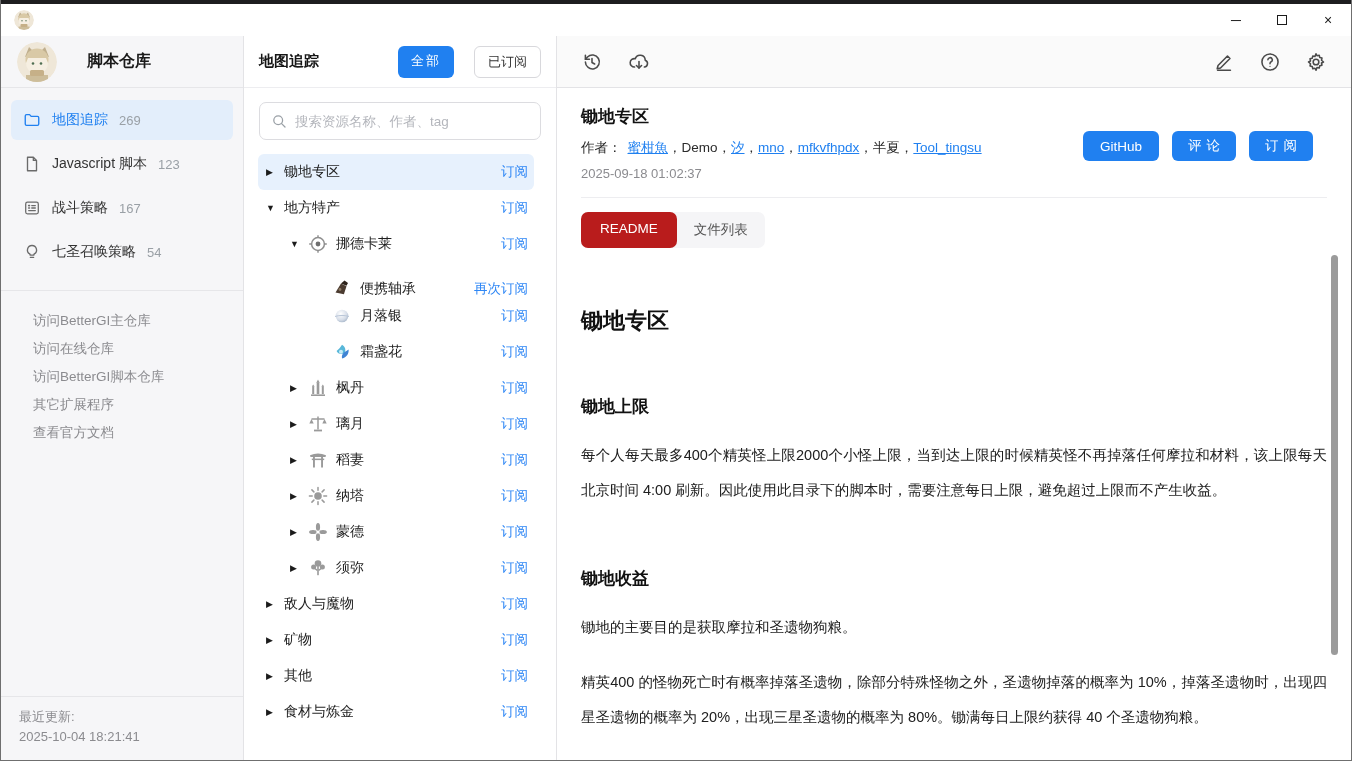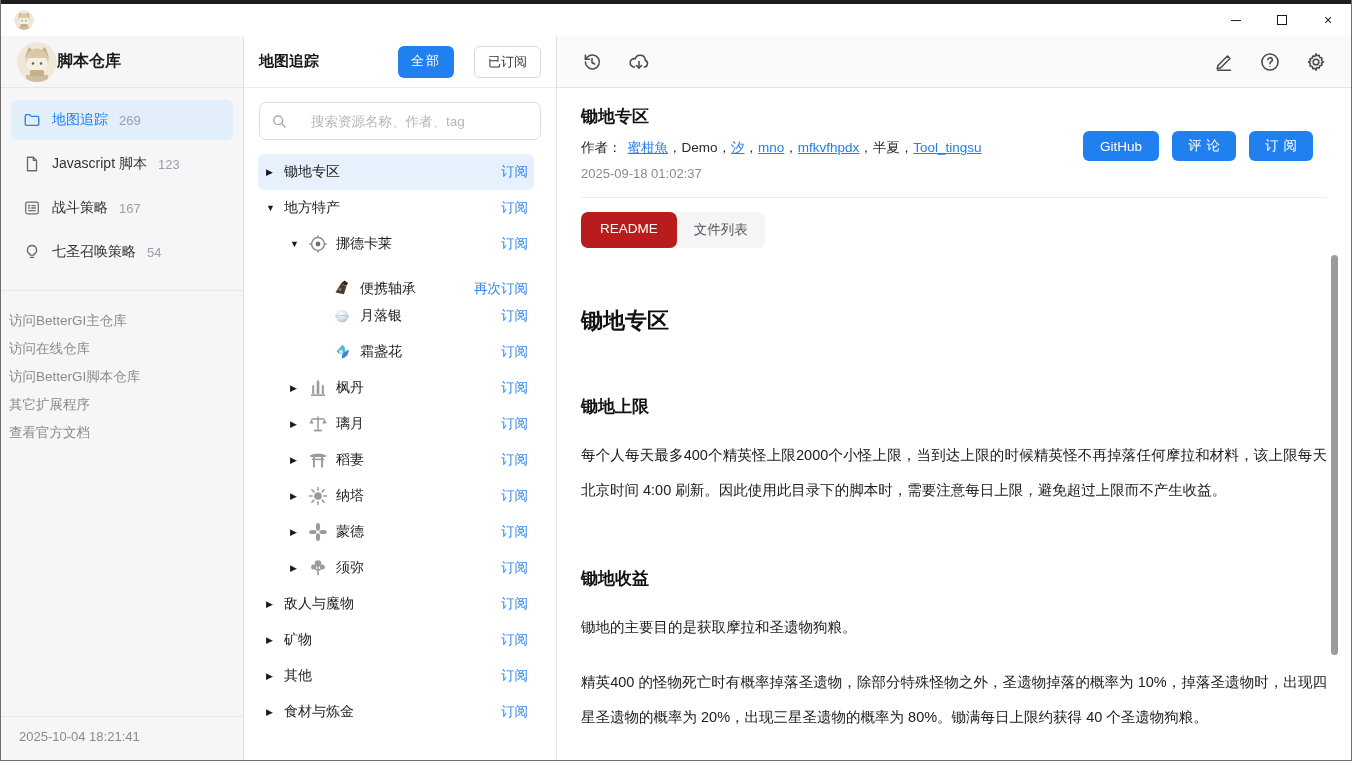--- a/index.html
+++ b/index.html
@@ -15,44 +15,44 @@
   .win-controls{ margin-left:auto; display:flex; height:100%; }
   .win-btn{ width:46px; height:100%; display:flex; align-items:center; justify-content:center;
             color:#1b1b1b; font-size:14px; cursor:default; }
   .max-glyph{ width:10px; height:10px; border:1.2px solid #1b1b1b; display:inline-block; }
   
   .main{ display:flex; height:725px; }
   
   .sidebar{ width:243px; background:#f6f6f8; border-right:1px solid #e3e3e6; position:relative; flex:none; }
   .sb-header{ height:52px; display:flex; align-items:center; padding:0 16px; border-bottom:1px solid #e6e6e9; }
   .sb-avatar{ width:40px; height:40px; border-radius:50%; overflow:hidden; flex:none; }
-  .sb-title{ margin-left:0; font-size:16px; font-weight:bold; color:#1a1a1a; }
+  .sb-title{ margin-left:30px; font-size:16px; font-weight:bold; color:#1a1a1a; }
   .sb-nav{ padding:12px 10px 14px; border-bottom:1px solid #e6e6e9; }
   .nav-item{ height:40px; display:flex; align-items:center; gap:11px; padding:0 12px; border-radius:6px;
              font-size:14px; color:#333; cursor:pointer; margin-bottom:4px; }
   .nav-item .nav-icon{ width:18px; height:18px; color:#6b6b6b; flex:none; display:flex; }
   .nav-item .nav-icon svg{ width:18px; height:18px; }
   .nav-item.selected{ background:#e3eefb; color:#2080f0; }
   .nav-item.selected .nav-icon{ color:#2080f0; }
   .nav-count{ color:#9aa0a6; font-size:13px; }
-  .sb-links{ padding:16px 8px; }
+  .sb-links{ padding:16px 32px; }
   .sb-link{ display:block; color:#8b8b8f; font-size:13.5px; line-height:28px; text-decoration:none; cursor:pointer; }
   .sb-footer{ position:absolute; left:0; right:0; bottom:0; border-top:1px solid #e6e6e9;
               padding:10px 18px 14px; color:#8b8b8f; font-size:13px; line-height:20px; }
   
   .middle{ width:313px; background:#fff; border-right:1px solid #e3e3e6; flex:none; display:flex; flex-direction:column; }
   .md-header{ height:52px; flex:none; display:flex; align-items:center; padding:0 15px; border-bottom:1px solid #ededf0; }
   .md-title{ font-size:15px; font-weight:bold; color:#161616; }
   .md-filters{ margin-left:auto; display:flex; gap:20px; }
   .chip{ font-size:13px; border-radius:6px; padding:6px 13px; cursor:pointer; }
   .chip.active{ background:#2080f0; color:#fff; letter-spacing:2px; }
   .chip.plain{ background:#fff; color:#333; border:1px solid #d8d8dc; }
   .md-search{ padding:14px 15px 12px; }
   .search-box{ height:38px; border:1px solid #dcdce0; border-radius:7px; display:flex; align-items:center;
-               padding:0 11px; gap:24px; background:#fff; }
+               padding:0 11px; gap:8px; background:#fff; }
   .search-box svg{ width:16px; height:16px; flex:none; }
   .search-box input{ border:none; outline:none; font-size:13.5px; color:#333; width:100%; background:transparent; }
   .search-box input::placeholder{ color:#b4b6bc; }
   .tree{ padding:2px 22px 0 14px; overflow:hidden; }
   .tree-row{ height:36px; display:flex; align-items:center; border-radius:6px; cursor:pointer; }
   .tree-row.highlight{ background:#e7f1fd; }
   .tw-arrow{ width:18px; flex:none; font-size:9px; color:#1b1b1b; display:flex; align-items:center; }
   .tw-icon{ width:20px; height:20px; flex:none; margin-right:8px; display:flex; }
   .tw-icon svg{ width:20px; height:20px; }
   .tw-label{ font-size:14px; color:#1e1e1e; white-space:nowrap; }
@@ -177,20 +177,21 @@
           </div>
         </div>
       <div class="sb-links">
           <a class="sb-link">访问BetterGI主仓库</a>
           <a class="sb-link">访问在线仓库</a>
           <a class="sb-link">访问BetterGI脚本仓库</a>
           <a class="sb-link">其它扩展程序</a>
           <a class="sb-link">查看官方文档</a>
         </div>
       <div class="sb-footer">
+        <div>最近更新:</div>
         <div>2025-10-04 18:21:41</div>
       </div>
     </div>
 
     <div class="middle">
       <div class="md-header">
         <span class="md-title">地图追踪</span>
         <span class="md-filters">
           <span class="chip active">全部</span>
           <span class="chip plain">已订阅</span>

